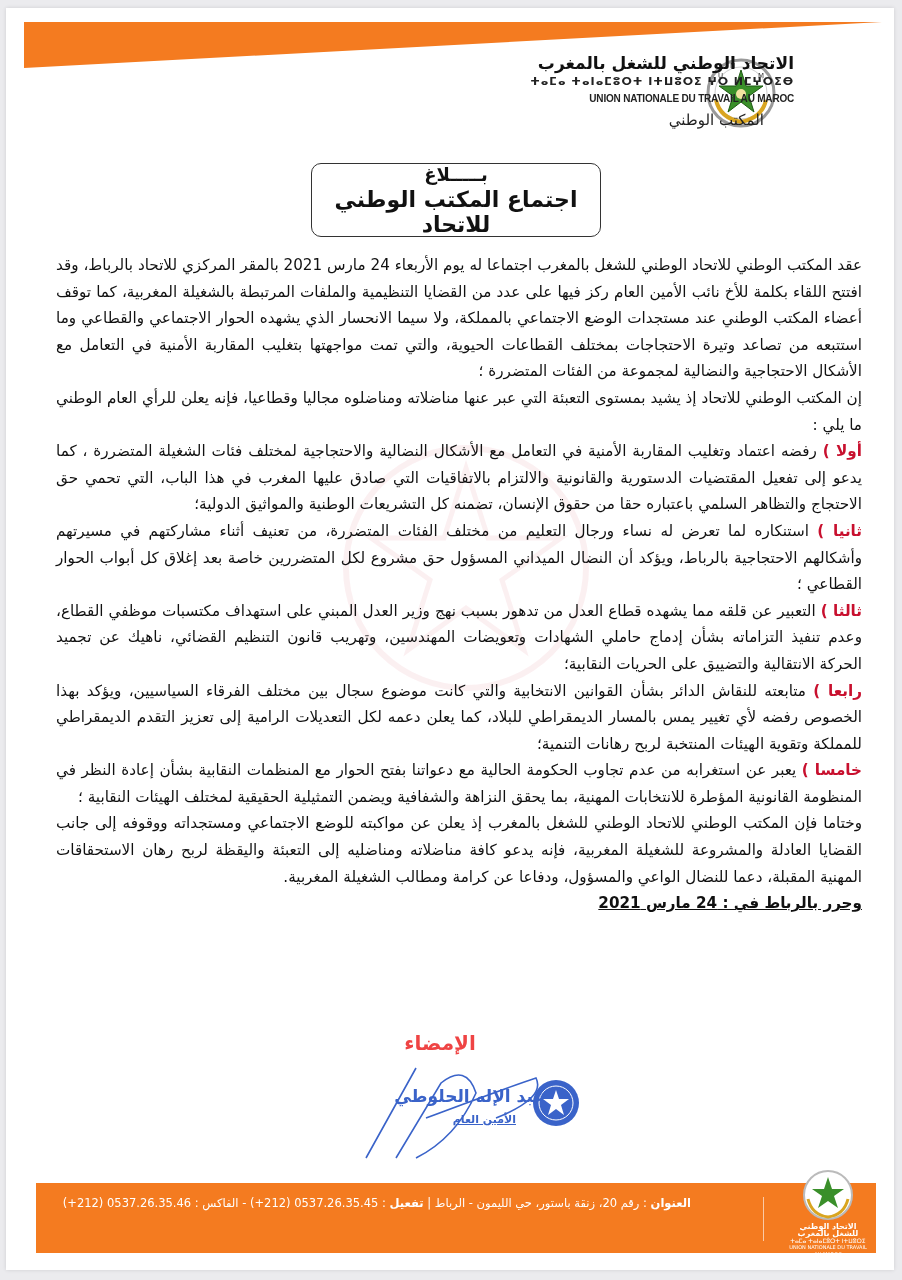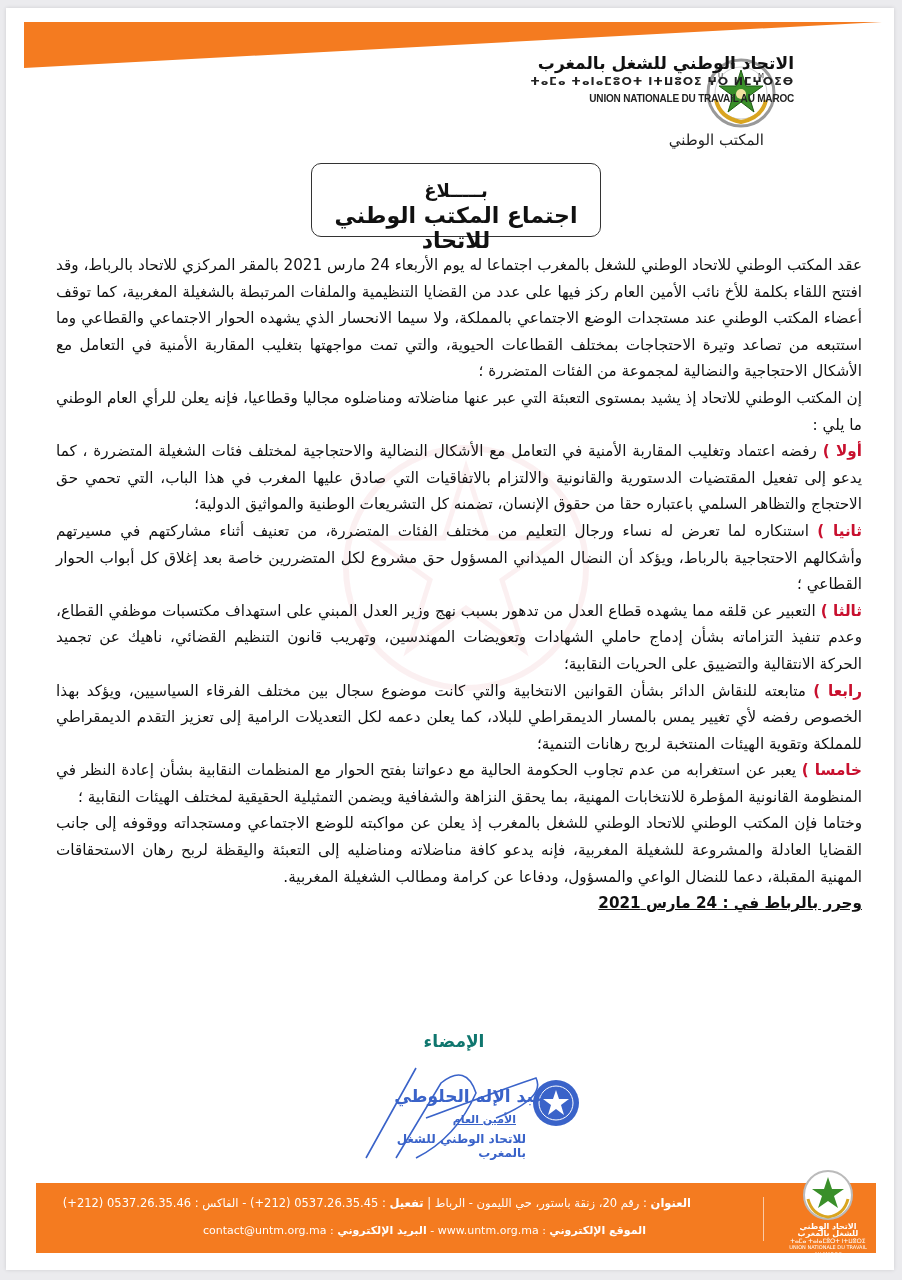--- a/index.html
+++ b/index.html
@@ -24,46 +24,46 @@
   .org-tf {
     font-family: "DejaVu Sans", sans-serif; font-size: 11px; color: #222; letter-spacing: 1px;
     direction: ltr; line-height: 16px; font-weight: bold;
   }
   .org-fr {
     font-family: "Liberation Sans", sans-serif; font-size: 10px; font-weight: bold; color: #222;
     direction: ltr; line-height: 18px; letter-spacing: -0.2px;
   }
   .office {
     font-family: "DejaVu Serif", serif; font-size: 15px; color: #222; line-height: 24px;
-    text-align: right; padding-right: 30px; margin-top: 20px;
+    text-align: right; padding-right: 30px;
   }
   .logo {
     position: absolute; right: 118px; top: 50px; width: 70px; height: 70px;
   }
   .title-box {
     position: absolute; left: 305px; top: 155px; width: 288px; height: 72px;
     border: 1.5px solid #333; border-radius: 10px; text-align: center; direction: rtl;
   }
-  .title-1 { font-family: "DejaVu Sans", sans-serif; font-size: 18px; font-weight: bold; color: #111; margin-top: 16px; letter-spacing: 6px; }
+  .title-1 { font-family: "DejaVu Sans", sans-serif; font-size: 18px; font-weight: bold; color: #111; margin-top: 0; letter-spacing: 6px; }
   .title-2 { font-family: "DejaVu Sans", sans-serif; font-size: 22px; font-weight: bold; color: #111; margin-top: 2px; }
   .watermark {
     position: absolute; left: 330px; top: 420px; width: 260px; height: 300px; opacity: 0.06;
   }
   .body-text {
     position: absolute; left: 50px; top: 244px; width: 806px; direction: rtl; text-align: justify;
     font-family: "DejaVu Sans", sans-serif; font-size: 15.2px; line-height: 26.6px; color: #111;
   }
   .body-text p { margin: 0; }
   .label { color: #c8102e; font-weight: bold; }
   .date-line {
     font-weight: bold; text-decoration: underline; text-align: right; direction: rtl;
   }
   .signature-title {
-    position: absolute; left: 398px; top: 1023px; width: 100px; text-align: center;
-    font-family: "DejaVu Sans", sans-serif; font-size: 17px; font-weight: bold; color: #0f766e; direction: rtl;
+    position: absolute; left: 384px; top: 1023px; width: 100px; text-align: center;
+    font-family: "DejaVu Sans", sans-serif; font-size: 20px; font-weight: bold; color: #ef4444; direction: rtl;
   }
   .signature {
     position: absolute; left: 340px; top: 1050px; width: 240px; height: 105px;
   }
   .sig-text {
     position: absolute; direction: rtl; color: #3a63c9; font-family: "DejaVu Sans", sans-serif; font-weight: bold;
   }
   .footer {
     position: absolute; left: 30px; top: 1175px; width: 840px; height: 70px; background: #f47b20;
   }
@@ -141,35 +141,28 @@
     <svg style="position:absolute;left:0;top:0;width:240px;height:105px" viewBox="0 0 240 105">
       <path d="M20,100 L70,10 M50,100 L95,25 Q120,5 130,35 Q110,80 70,100 M80,60 Q160,30 190,20 Q200,40 150,60" fill="none" stroke="#3a63c9" stroke-width="1.6"></path>
     </svg>
     <svg style="position:absolute;left:185px;top:20px;width:50px;height:50px" viewBox="0 0 50 50">
       <circle cx="25" cy="25" r="23" fill="#3a63c9"></circle>
       <circle cx="25" cy="25" r="17" fill="none" stroke="#fff" stroke-width="1"></circle>
       <polygon points="25,12 28,21 38,21 30,27 33,37 25,31 17,37 20,27 12,21 22,21" fill="#fff"></polygon>
     </svg>
     <div class="sig-text" style="right:41px;top:28px;font-size:17px;">عبد الإله الحلوطي</div>
     <div class="sig-text" style="right:70px;top:55px;font-size:11px;text-decoration:underline;">الأمين العام</div>
-    <div class="sig-text" style="right:60px;top:74px;font-size:12px;">للاتحاد الوطني للشغل بالمغرب</div>
   </div>
 
   <div class="footer">
     <div class="footer-line1">
       <b>العنوان</b>
       <span>: رقم 20، زنقة باستور، حي الليمون - الرباط |</span>
       <b>تفعيل</b>
       <span>: 0537.26.35.45 (212+) - الفاكس : 0537.26.35.46 (212+)</span>
-    </div>
-    <div class="footer-line2">
-      <b>الموقع الإلكتروني</b>
-      <span>: www.untm.org.ma -</span>
-      <b>البريد الإلكتروني</b>
-      <span>: contact@untm.org.ma</span>
     </div>
     <div class="footer-divider"></div>
     <svg class="footer-logo" viewBox="0 0 60 52">
       <circle cx="30" cy="26" r="24" fill="#fff" stroke="#bbb" stroke-width="2"></circle>
       <polygon points="30,8 34,20 46,20 36,27 40,39 30,32 20,39 24,27 14,20 26,20" fill="#3a8f2a"></polygon>
       <path d="M10,30 Q14,46 30,48 Q46,46 50,30" fill="none" stroke="#d9a520" stroke-width="3"></path>
     </svg>
     <div class="footer-org">
       <div style="font-size:8px;font-weight:bold;">الاتحاد الوطني للشغل بالمغرب</div>
       <div>ⵜⴰⵎⴰ ⵜⴰⵏⴰⵎⵓⵔⵜ ⵏⵜⵡⵓⵔⵉ</div>

